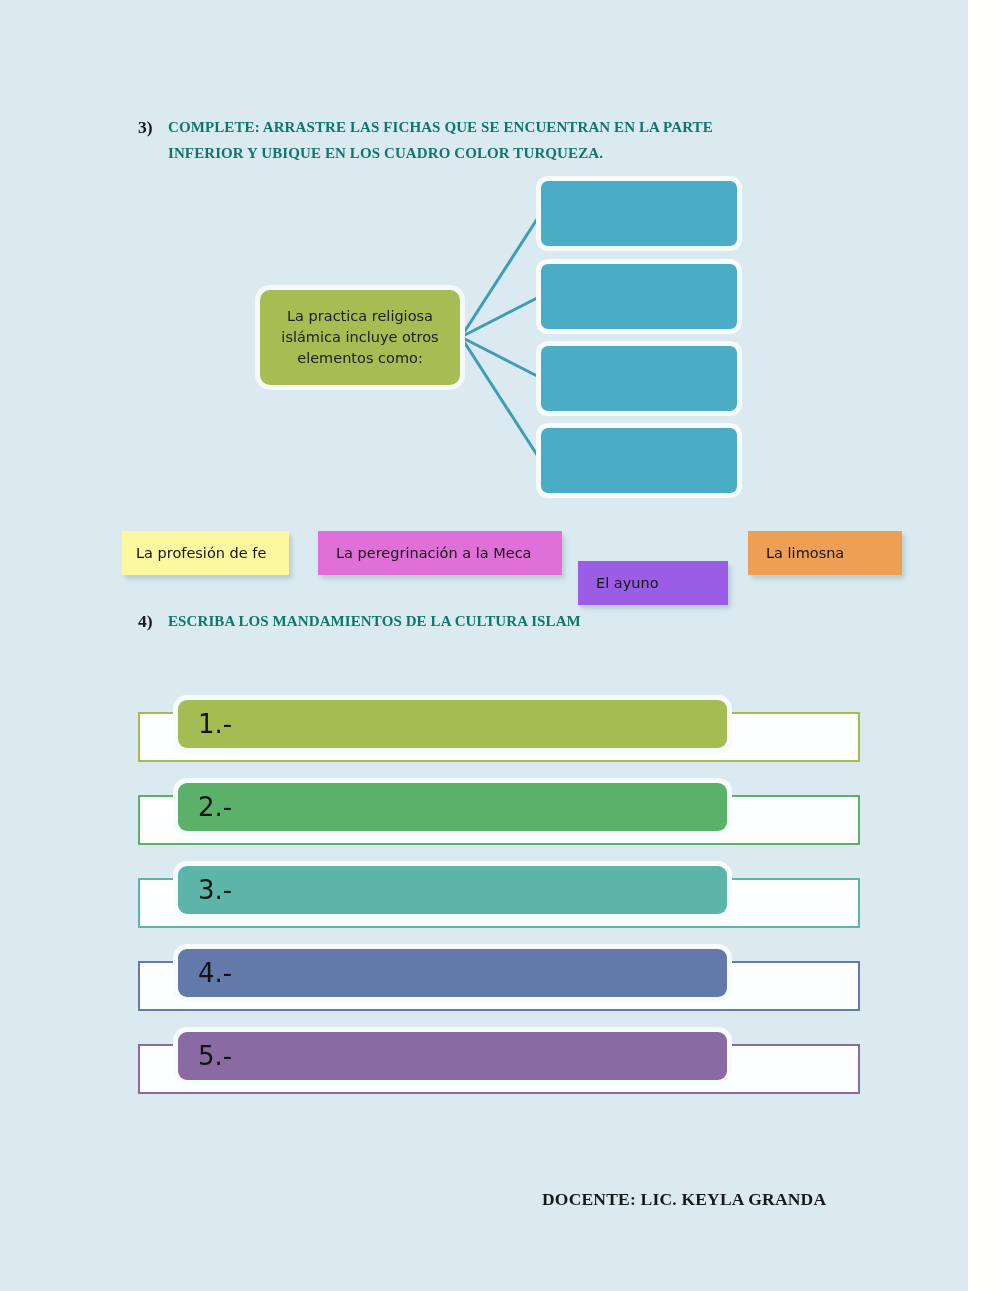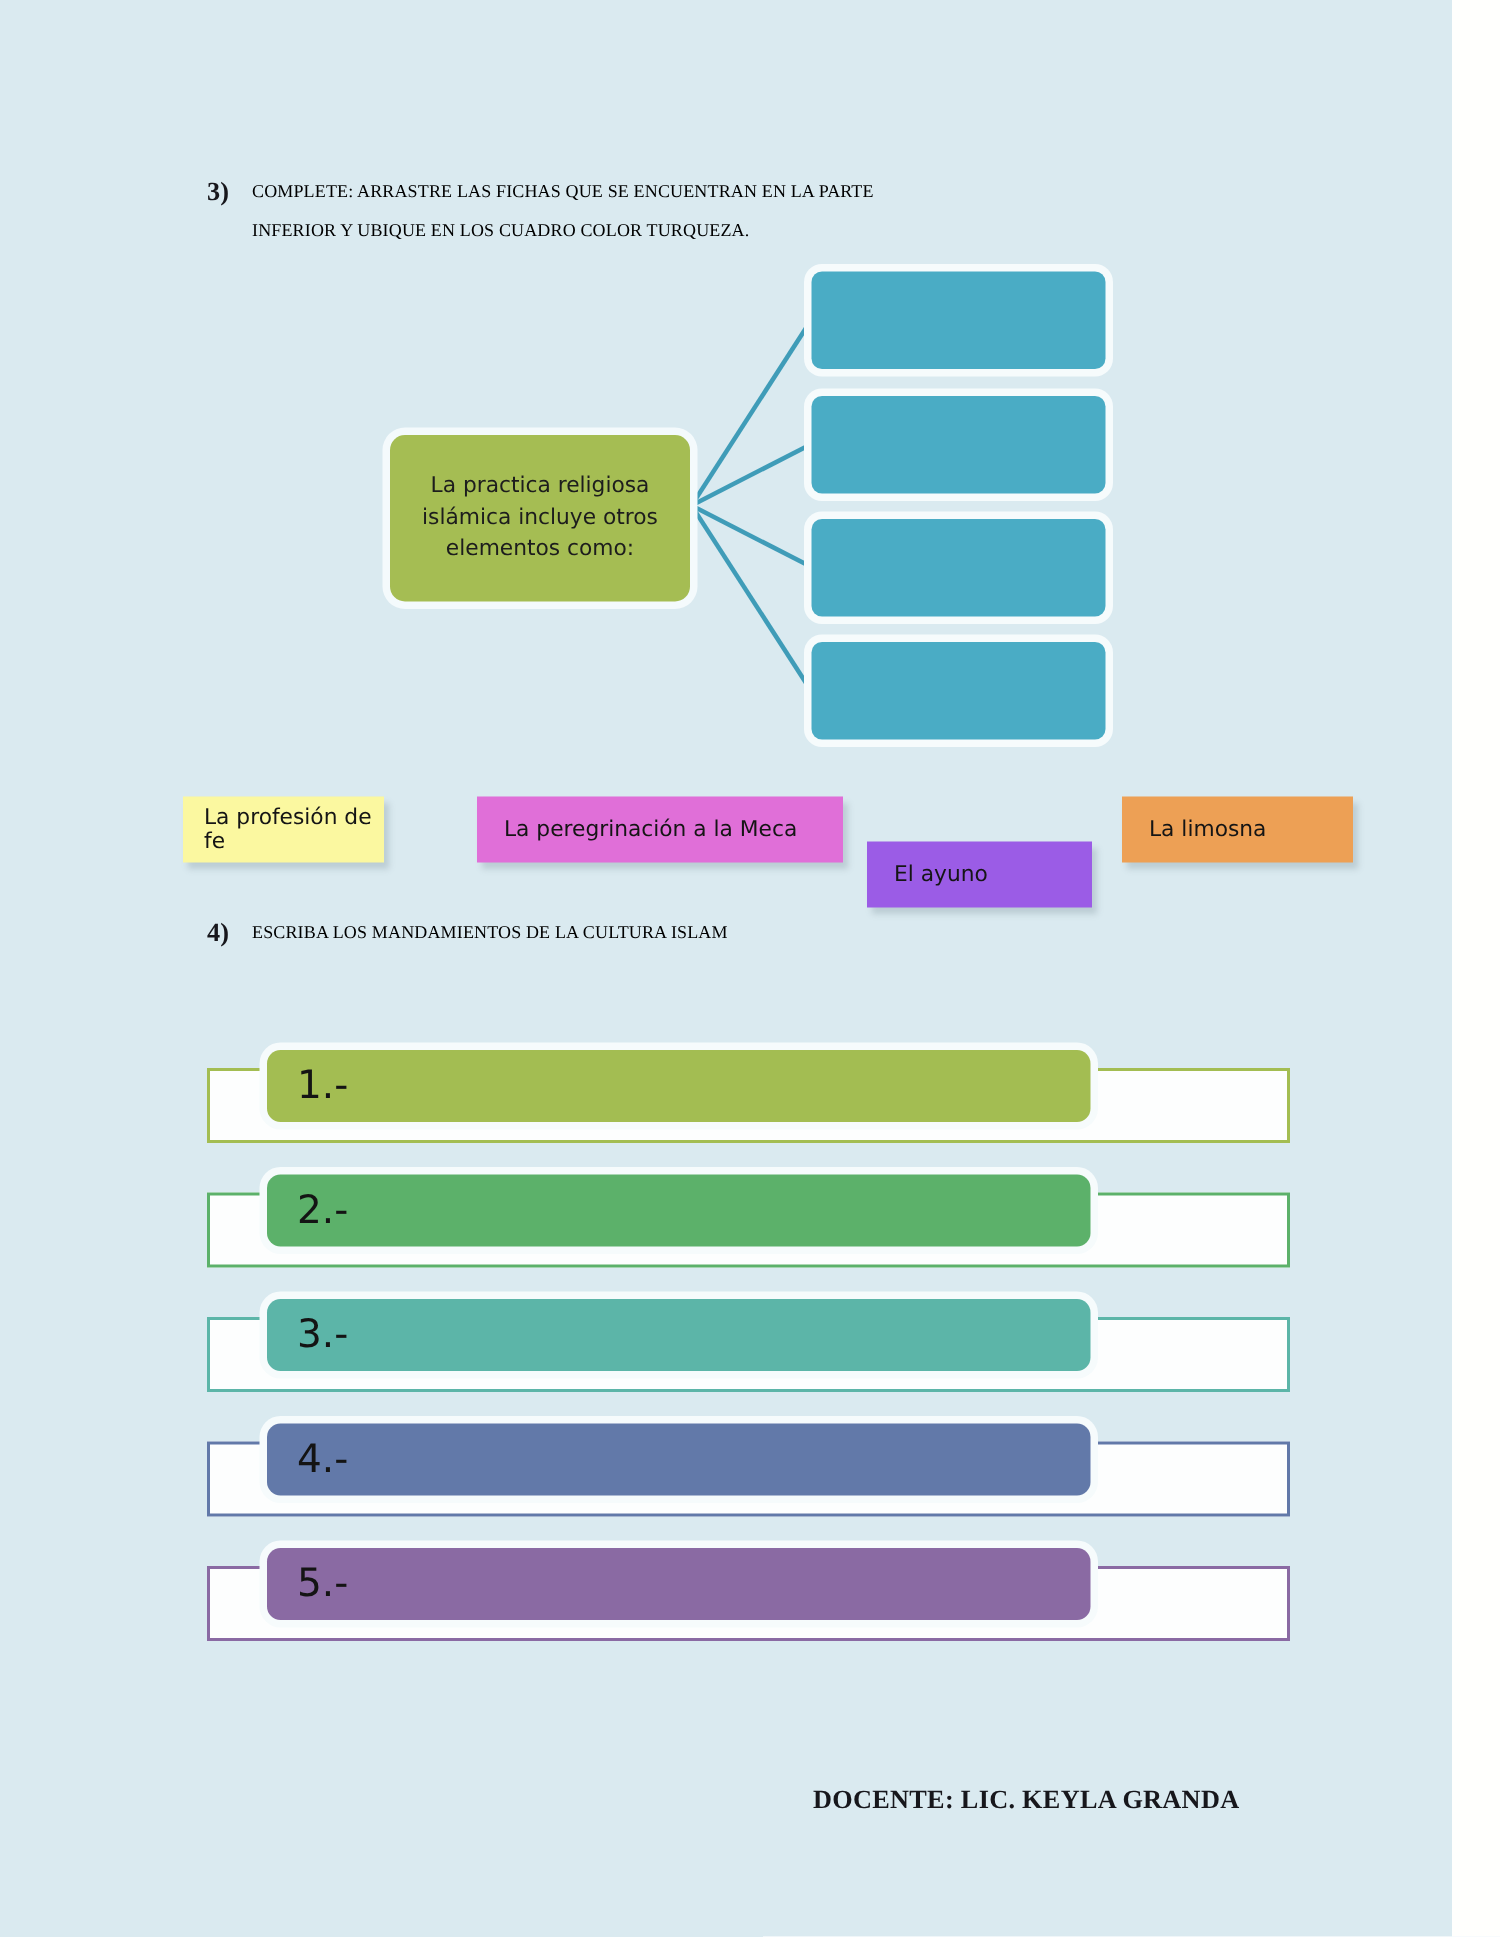--- a/index.html
+++ b/index.html
@@ -29,23 +29,23 @@
     top: 0;
     width: 32px;
     height: 1291px;
     background: #fffffd;
   }
 
   
   .q-heading {
     position: absolute;
     font-family: "Liberation Serif", serif;
-    font-weight: normal;
-    color: #000000;
-    font-size: 12px;
+    font-weight: bold;
+    color: #0f766e;
+    font-size: 15px;
     line-height: 26px;
     letter-spacing: 0.1px;
   }
   .q-num {
     position: absolute;
     font-family: "Liberation Serif", serif;
     font-weight: bold;
     color: #17171c;
     font-size: 17.5px;
     line-height: 26px;
@@ -69,21 +69,21 @@
     top: 0;
     width: 968px;
     height: 1291px;
     pointer-events: none;
   }
   .green-node {
     position: absolute;
     left: 260px;
     top: 290px;
     width: 200px;
-    height: 111px;
+    height: 95px;
     background: #a5bd53;
     border-radius: 10px;
     box-shadow: 0 0 0 5px #f4fafc, 0 2px 3px rgba(0,0,0,0.13);
     display: flex;
     align-items: center;
     justify-content: center;
     box-sizing: border-box;
     padding: 0 10px;
   }
   .green-node-text {
@@ -113,21 +113,21 @@
     height: 44px;
     display: flex;
     align-items: center;
     box-sizing: border-box;
     padding-left: 16px;
     font-family: "DejaVu Sans", sans-serif;
     font-size: 14.5px;
     color: #151515;
     box-shadow: 3px 4px 4px rgba(120,140,150,0.30);
   }
-  #tile-1 { left: 122px; top: 531px; width: 134px; background: #fbf8a0; padding-left: 14px; }
+  #tile-1 { left: 122px; top: 531px; width: 167px; background: #fbf8a0; padding-left: 14px; }
   #tile-2 { left: 318px; top: 531px; width: 244px; background: #e06fd8; padding-left: 18px; }
   #tile-3 { left: 578px; top: 561px; width: 150px; background: #9b5ce6; padding-left: 18px; }
   #tile-4 { left: 748px; top: 531px; width: 154px; background: #eda055; padding-left: 18px; }
 
   
   .answer-row {
     position: absolute;
     left: 138px;
     width: 722px;
     height: 62px;

